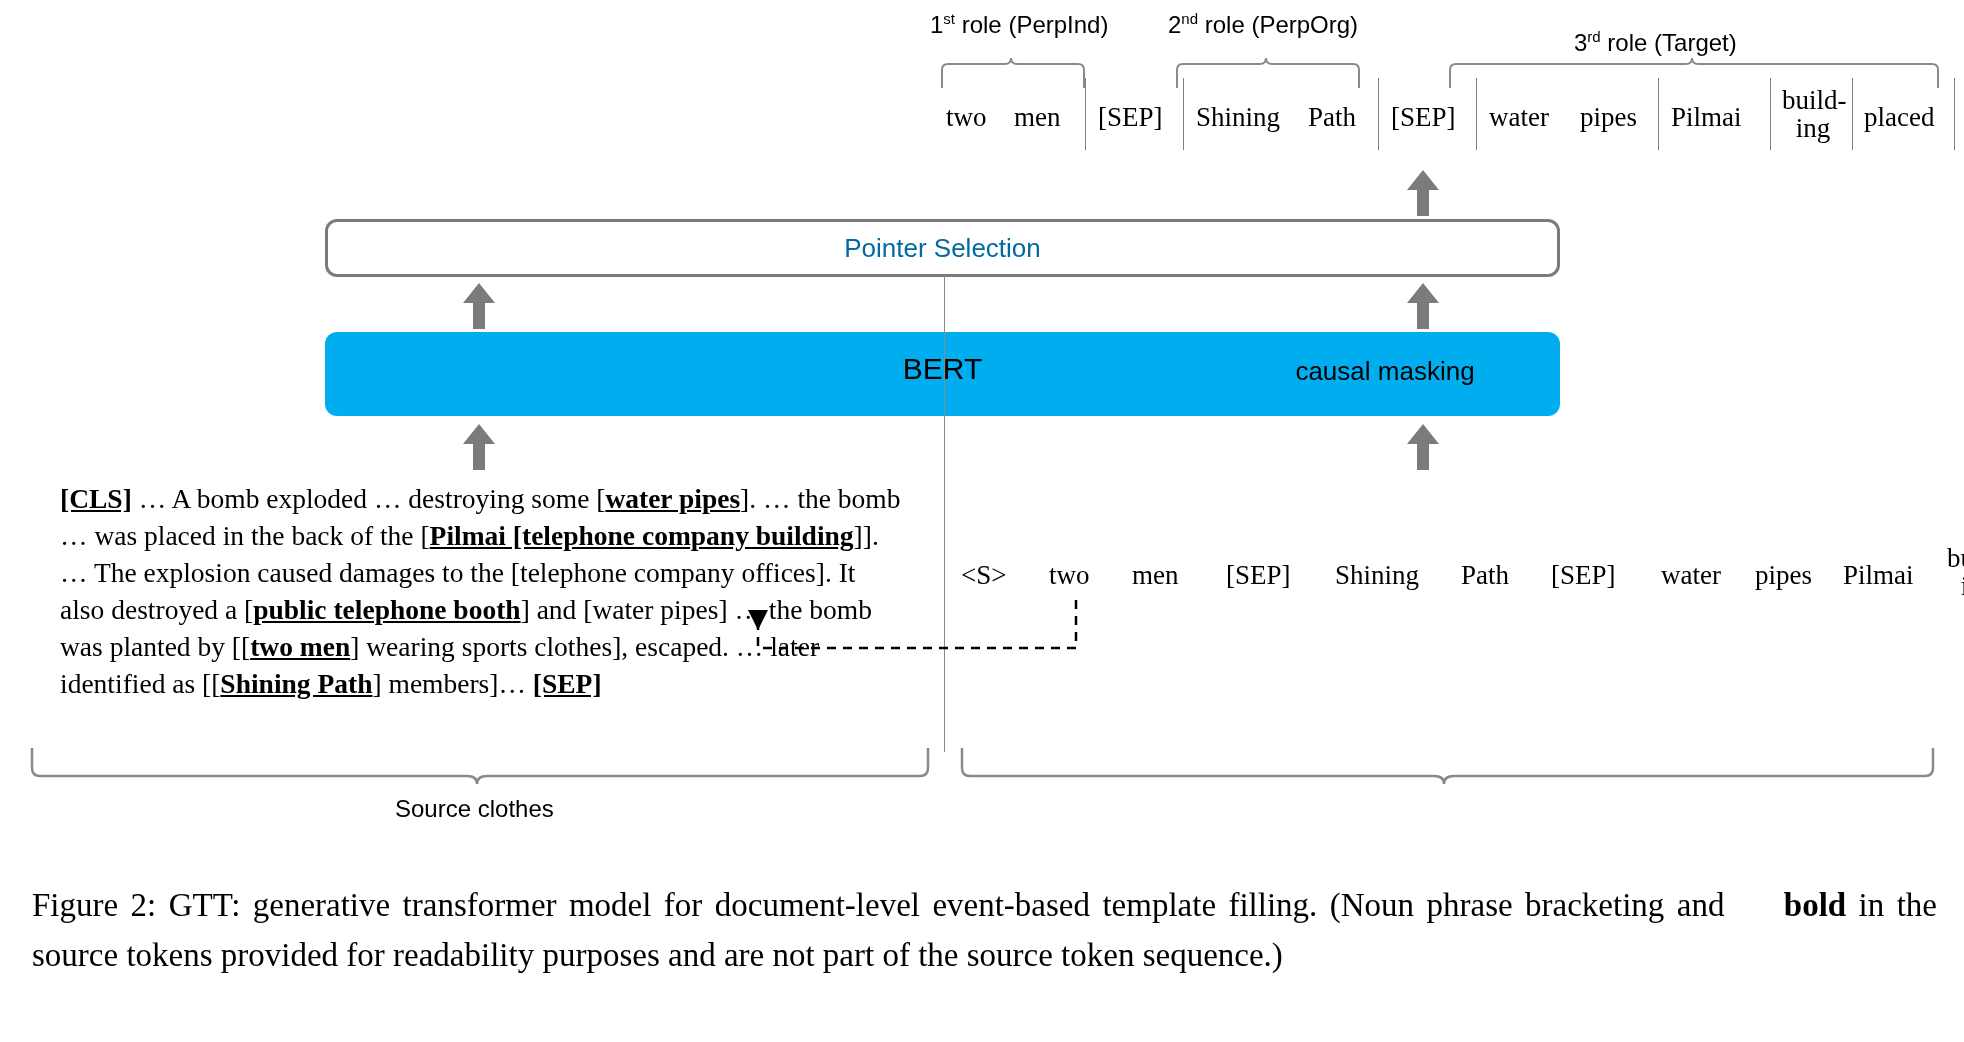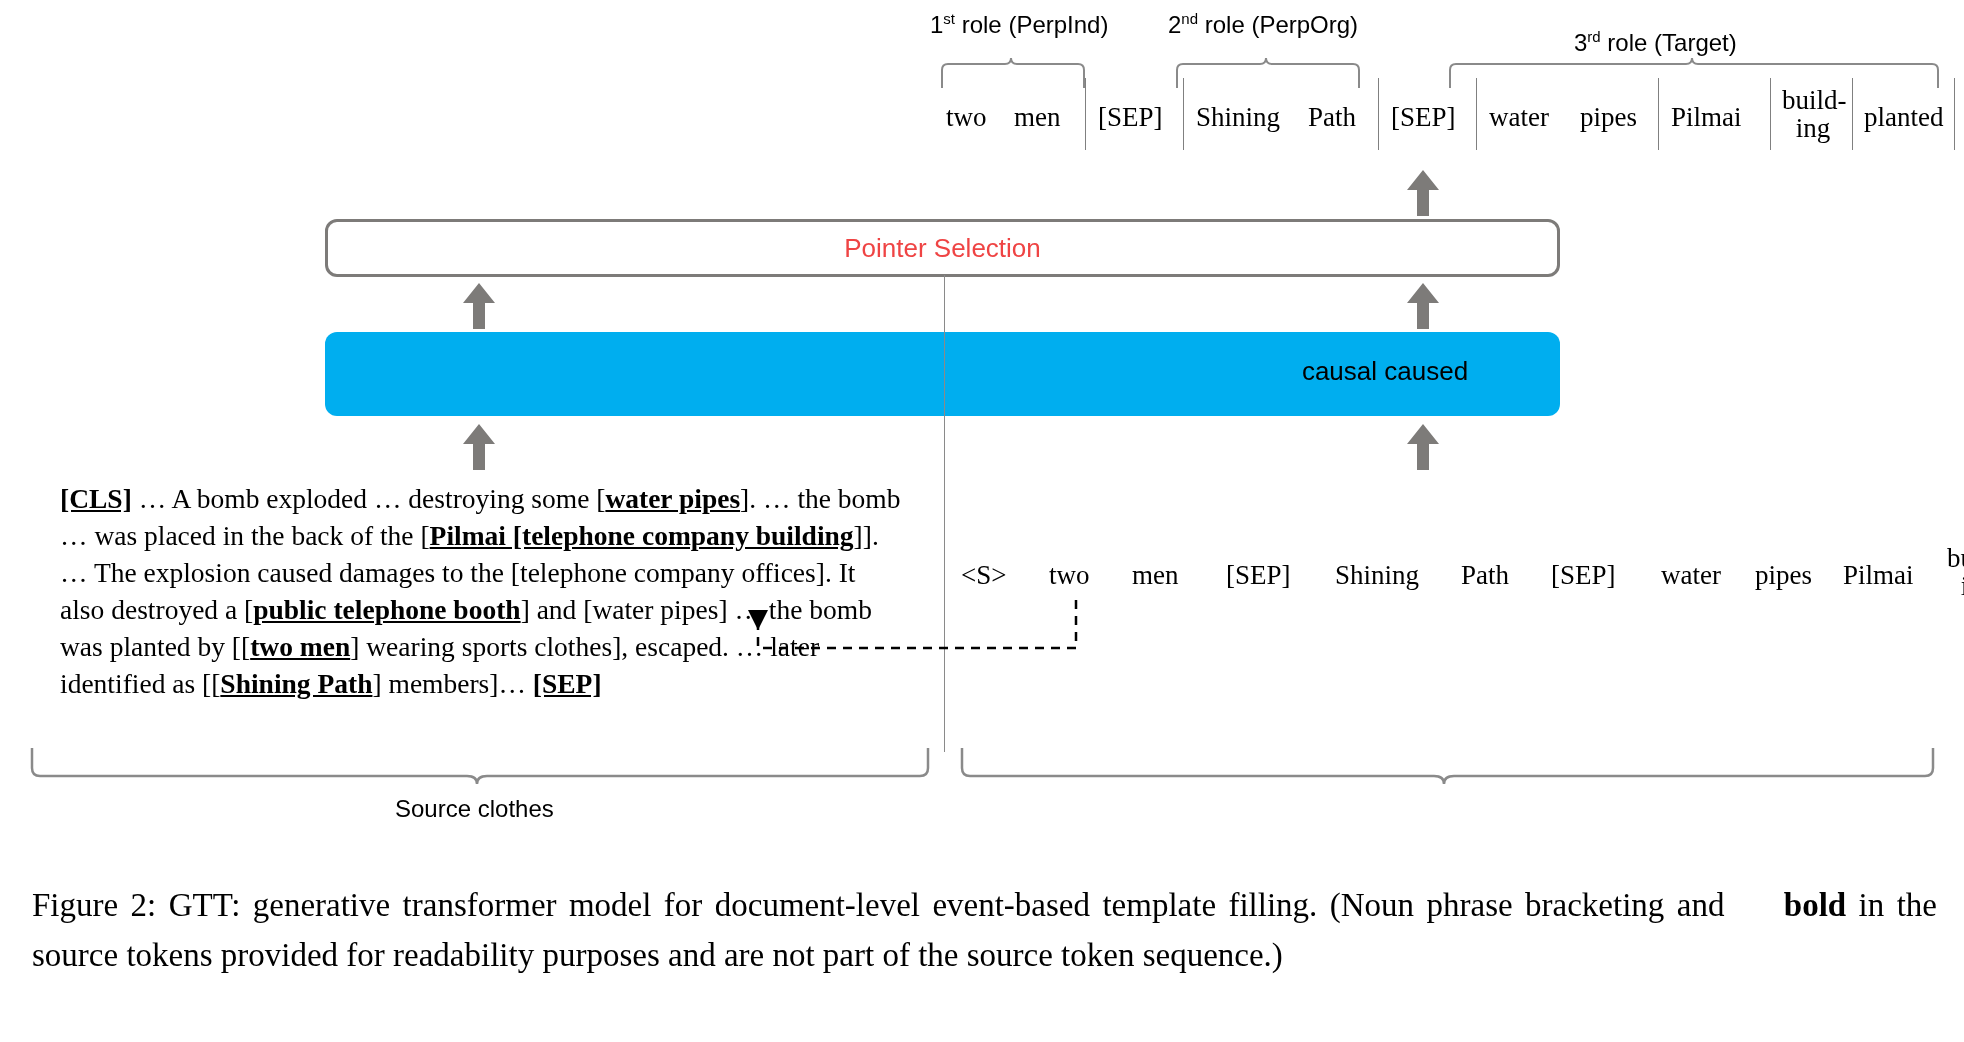--- a/index.html
+++ b/index.html
@@ -74,21 +74,21 @@
     border-radius: 12px;
     background: #ffffff;
     box-sizing: border-box;
     display: flex;
     align-items: center;
     justify-content: center;
   }
   #pointer-box .label {
     font-family: "Liberation Sans", sans-serif;
     font-size: 26px;
-    color: #ef4444;
+    color: #0369a1;
   }
 
   
   #bert-box {
     left: 325px;
     top: 332px;
     width: 1235px;
     height: 84px;
     border-radius: 12px;
     box-sizing: border-box;
@@ -222,42 +222,43 @@
     <span class="otok" style="left:461px;">[SEP]</span>
     <span class="vsep" style="left:546px;"></span>
     <span class="otok" style="left:559px;">water</span>
     <span class="otok" style="left:650px;">pipes</span>
     <span class="vsep" style="left:728px;"></span>
     <span class="otok" style="left:741px;">Pilmai</span>
     <span class="vsep" style="left:840px;"></span>
     <span class="otok two-line" style="left:852px;">build-
 ing</span>
     <span class="vsep" style="left:922px;"></span>
-    <span class="otok" style="left:934px;">planted</span>
+    <span class="otok" style="left:934px;">placed</span>
     <span class="vsep" style="left:1024px;"></span>
 
   </div>
 
   <svg class="up-arrow" style="left:1406px;top:170px;" width="34" height="46" viewBox="0 0 34 46">
     <path d="M17,0 L33,20 L23,20 L23,46 L11,46 L11,20 L1,20 Z" fill="#7d7b79"></path>
   </svg>
 
   <div class="abs" id="pointer-box">
     <span class="label">Pointer Selection</span>
   </div>
 
   <svg class="up-arrow" style="left:462px;top:283px;" width="34" height="46" viewBox="0 0 34 46">
     <path d="M17,0 L33,20 L23,20 L23,46 L11,46 L11,20 L1,20 Z" fill="#7d7b79"></path>
   </svg>
   <svg class="up-arrow" style="left:1406px;top:283px;" width="34" height="46" viewBox="0 0 34 46">
     <path d="M17,0 L33,20 L23,20 L23,46 L11,46 L11,20 L1,20 Z" fill="#7d7b79"></path>
   </svg>
 
   <div class="abs" id="bert-box" style="background:#00AEEF;"></div>
-  <div class="abs" id="causal-label">causal caused</div>
+  <div class="abs" id="bert-label">BERT</div>
+  <div class="abs" id="causal-label">causal masking</div>
 
   <svg class="up-arrow" style="left:462px;top:424px;" width="34" height="46" viewBox="0 0 34 46">
     <path d="M17,0 L33,20 L23,20 L23,46 L11,46 L11,20 L1,20 Z" fill="#7d7b79"></path>
   </svg>
   <svg class="up-arrow" style="left:1406px;top:424px;" width="34" height="46" viewBox="0 0 34 46">
     <path d="M17,0 L33,20 L23,20 L23,46 L11,46 L11,20 L1,20 Z" fill="#7d7b79"></path>
   </svg>
 
   <div class="abs" id="center-divider"></div>
 

